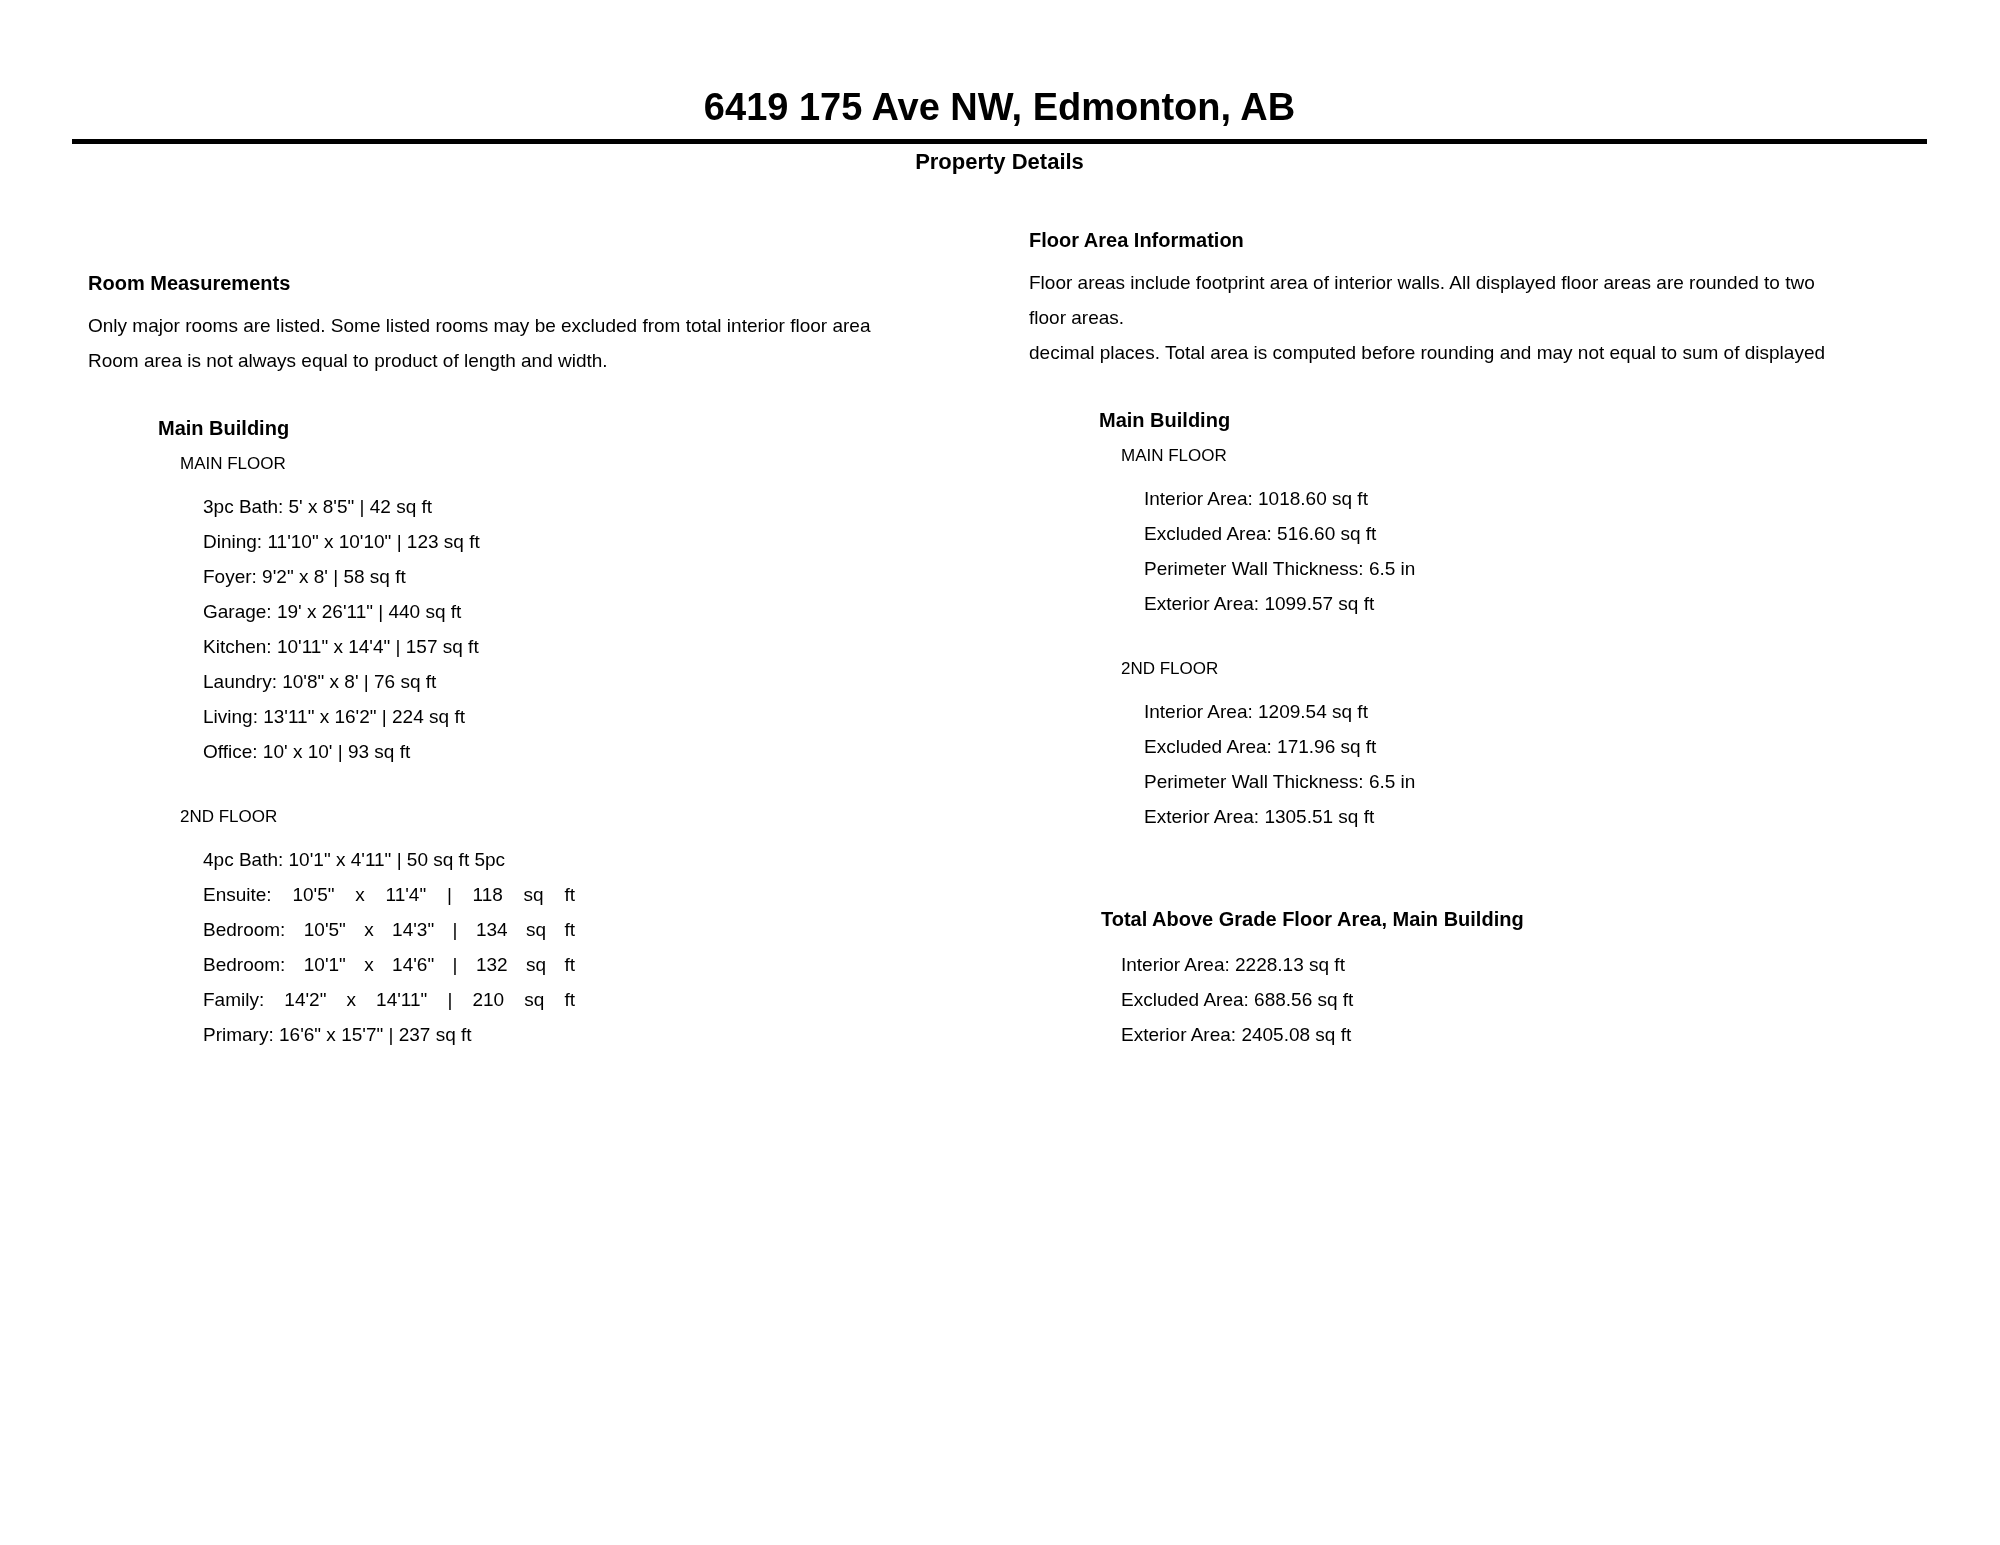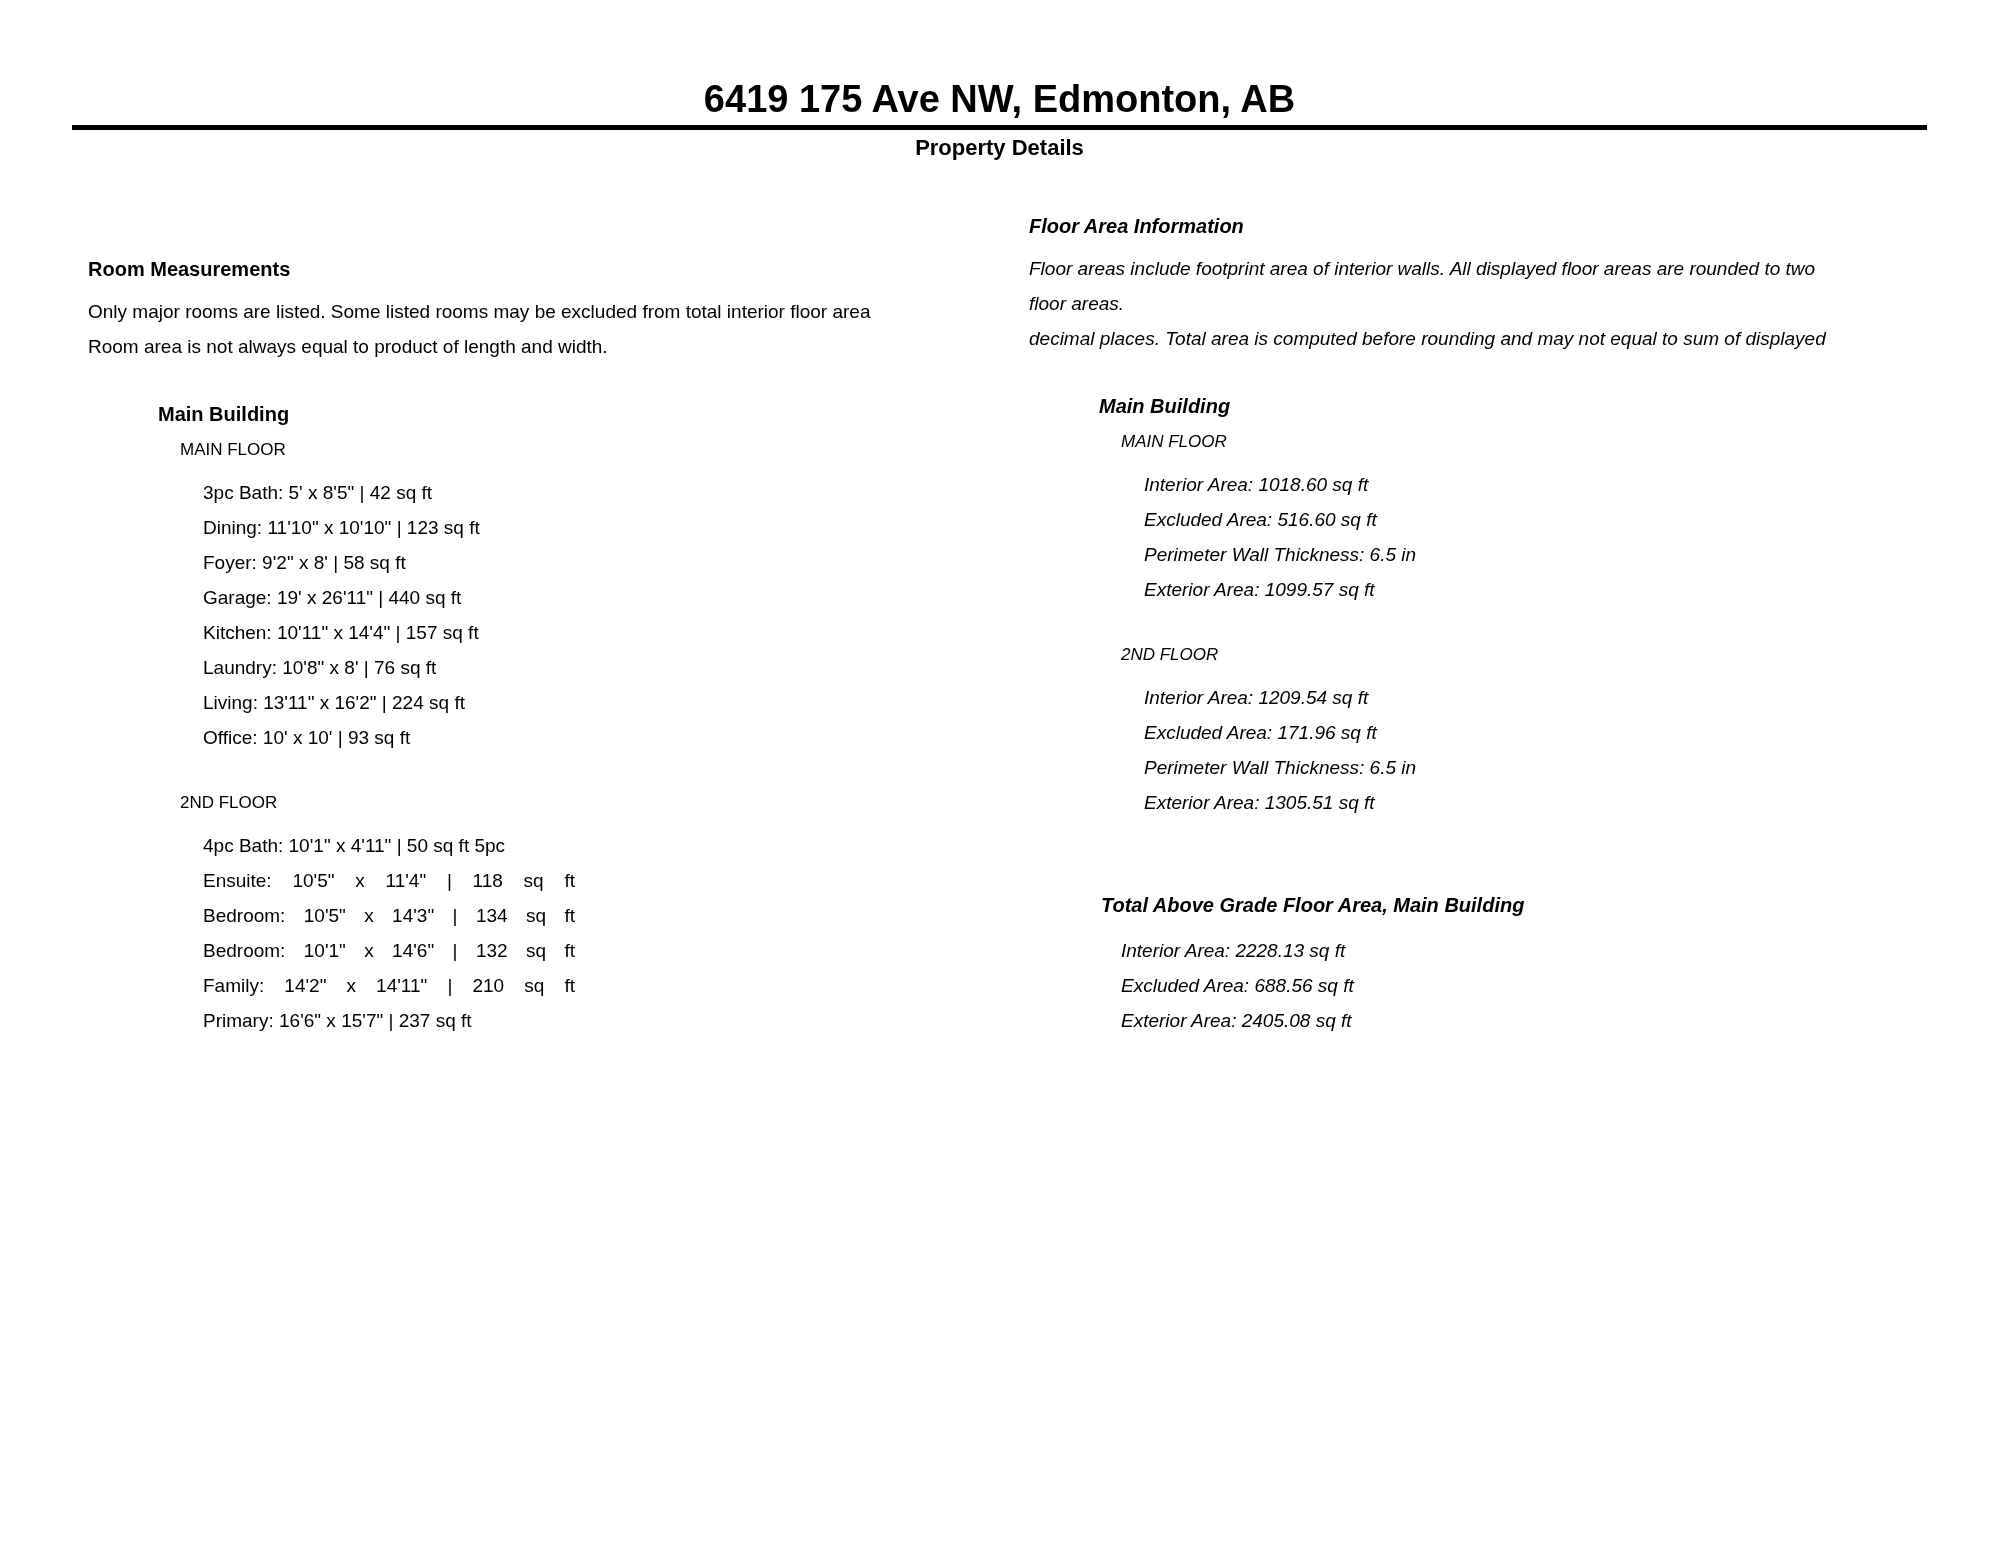--- a/index.html
+++ b/index.html
@@ -6,27 +6,27 @@
   .doc {
     position: relative;
     width: 2000px;
     height: 1545px;
     background: #ffffff;
     color: #000000;
     font-family: "Liberation Sans", sans-serif;
     overflow: hidden;
   }
   .header { padding: 75px 73px 0 72px; text-align: center; }
-  .title { margin: 1px; font-size: 38px; line-height: 46px; font-weight: bold; letter-spacing: 0; }
+  .title { margin: 9px; font-size: 38px; line-height: 46px; font-weight: bold; letter-spacing: 0; }
   .rule { height: 5px; background: #000000; margin-top: 3px; }
   .subtitle { margin: 4px 0 0 0; font-size: 22px; line-height: 27px; font-weight: bold; }
 
   .content { display: flex; align-items: flex-end; margin-top: 53px; padding: 0 35px 0 88px; }
   .col-left { flex: none; width: 900px; }
-  .col-right { flex: 1; margin-left: 41px; min-width: 0; font-style: italic; }
+  .col-right { flex: 1; margin-left: 41px; min-width: 0; }
 
   .section-heading { margin: 0; font-size: 20px; line-height: 25px; font-weight: bold; }
   .desc { margin-top: 12px; font-size: 19px; line-height: 35px; }
 
   .building { margin-top: 38px; padding-left: 70px; }
   .building-name { font-size: 20px; line-height: 25px; font-weight: bold; }
   .floor { padding-left: 22px; margin-top: 10px; }
   .floor + .floor { margin-top: 35px; }
   .floor-name { font-size: 17px; line-height: 26px; font-weight: normal; }
   .lines { margin-top: 12px; padding-left: 23px; font-size: 19px; line-height: 35px; }

